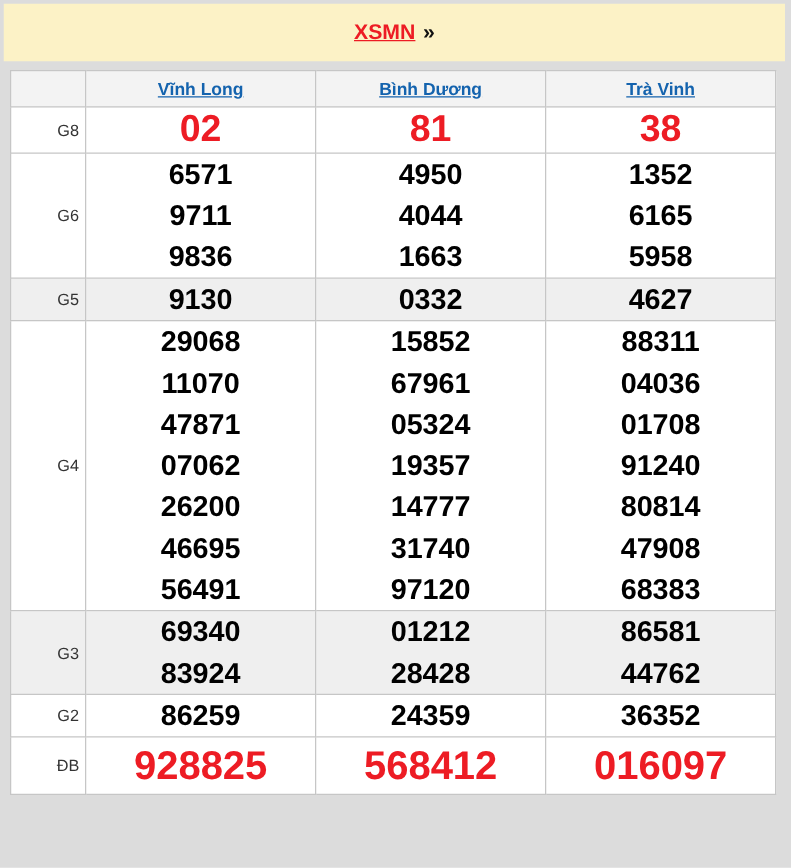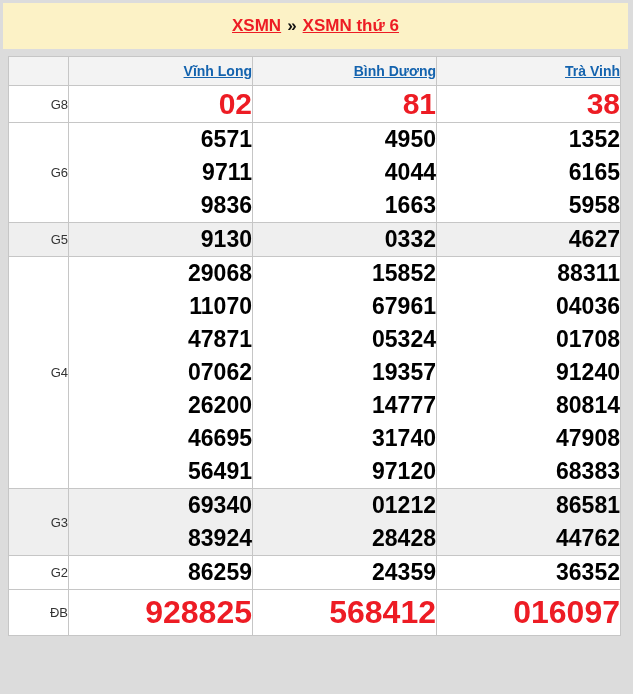--- a/index.html
+++ b/index.html
@@ -31,21 +31,21 @@
   
   table.results {
     border-collapse: collapse;
     table-layout: fixed;
     width: 612px;
     margin: 7px 0 0 8px;
     background: #ffffff;
   }
   .results th, .results td {
     border: 1px solid #c6c6c6;
-    text-align: right;
+    text-align: center;
     vertical-align: middle;
     padding: 0;
     margin-left: 44px;
   }
   .results thead th {
     height: 29px;
     background: #f3f3f3;
     font-size: 14px;
   }
   .results thead a {
@@ -72,21 +72,20 @@
   tr.style-big-red .num { line-height: 36px; }
   tr.style-huge-red td.vals { color: #ed1c24; font-size: 32px; }
   tr.style-huge-red .num { line-height: 45px; }
 </style>
 </head>
 <body>
 
 <div class="title-band">
   <a>XSMN</a>
   <span>»</span>
-  <a>XSMN thứ 6</a>
 </div>
 
 <table class="results">
   <colgroup>
     <col style="width:60px">
     <col style="width:184px">
     <col style="width:184px">
     <col style="width:184px">
   </colgroup>
   <thead>

